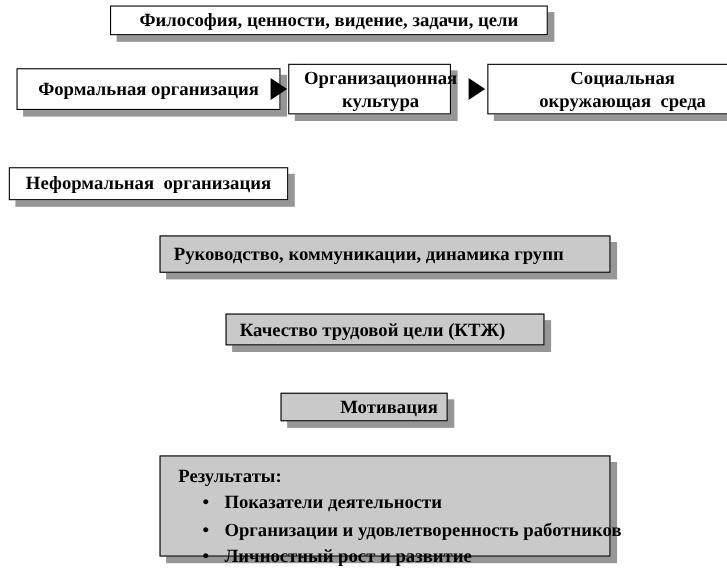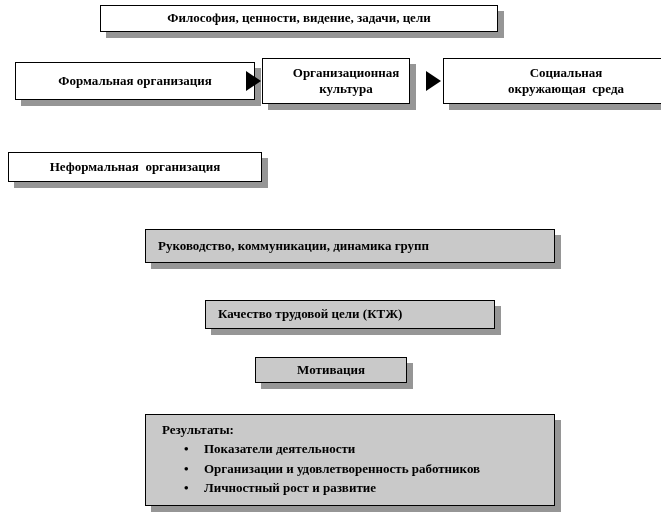--- a/index.html
+++ b/index.html
@@ -4,38 +4,38 @@
 <style>
   * { box-sizing: border-box; }
   html, body { margin: 0; padding: 0; background: #ffffff; }
   .canvas {
     position: relative;
     width: 661px;
     height: 530px;
     background: #ffffff;
     font-family: "Liberation Serif", "DejaVu Serif", serif;
     font-weight: bold;
-    font-size: 13px;
+    font-size: 17px;
     color: #000000;
     overflow: hidden;
   }
   .box {
     position: absolute;
     border: 1px solid #000000;
     box-shadow: 6px 6px 0 0 #969696;
     display: flex;
     align-items: center;
     justify-content: center;
     text-align: center;
     line-height: 1.25;
     padding: 2px 8px;
   }
   .white { background: #ffffff; }
   .gray  { background: #c9c9c9; }
-  .left-align { justify-content: flex-start; text-align: left; padding-left: 12px; margin-top: 15px; }
+  .left-align { justify-content: flex-start; text-align: left; padding-left: 12px; }
   .pre { white-space: pre; }
   .arrow {
     position: absolute;
     width: 0;
     height: 0;
     border-top: 10px solid transparent;
     border-bottom: 10px solid transparent;
     border-left: 15px solid #000000;
   }
   .results-box {
@@ -95,21 +95,21 @@
   </div>
 
   <div class="box gray left-align" style="left:145px; top:214px; width:410px; height:34px;">
     <span class="pre">Руководство, коммуникации, динамика групп</span>
   </div>
 
   <div class="box gray left-align" style="left:205px; top:285px; width:290px; height:29px;">
     <span class="pre">Качество трудовой цели (КТЖ)</span>
   </div>
 
-  <div class="box gray" style="left:255px; top:357px; width:152px; height:26px;">
+  <div class="box gray" style="left:255px; top:357px; width:152px; height:26px;justify-content:flex-end;">
     <span class="pre">Мотивация</span>
   </div>
 
   <div class="results-box" style="left:145px; top:414px; width:410px; height:92px;padding-left:16px;">
     <div class="results-title">Результаты:</div>
     <div class="bullet-row">
       <span class="bullet"></span>
       <span class="pre">Показатели деятельности</span>
     </div>
     <div class="bullet-row">

